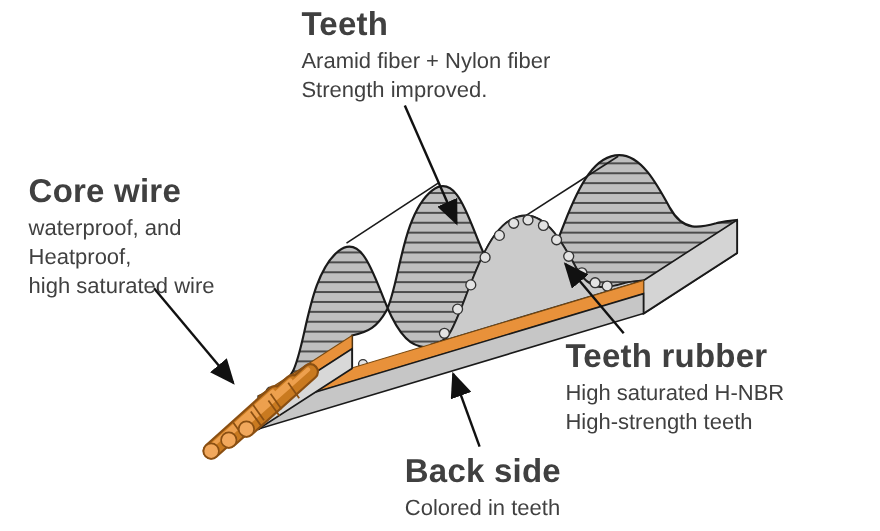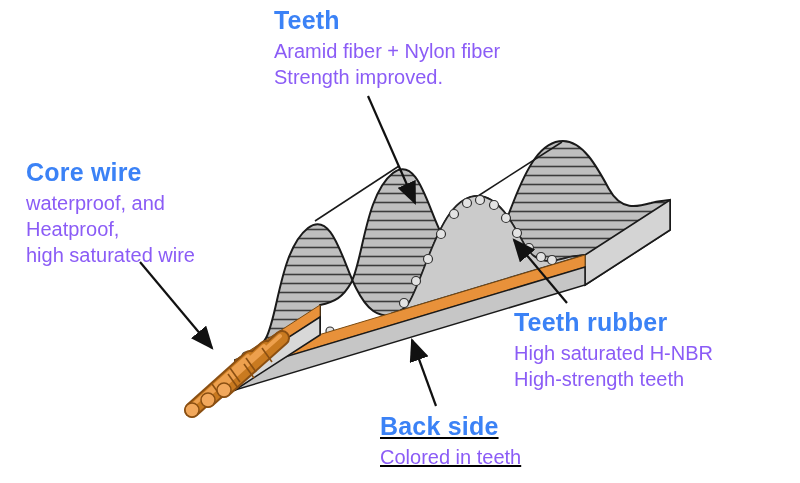--- a/index.html
+++ b/index.html
@@ -2,22 +2,22 @@
 <html><head>
 <meta charset="utf-8">
 <style>
   html,body{margin:0;padding:0;background:#fff;}
   .stage{
     position:relative;width:800px;height:483px;background:#ffffff;
     font-family:"Liberation Sans",sans-serif;overflow:hidden;
   }
   .stage svg{position:absolute;left:0;top:0;}
   .callout{position:absolute;}
-  .callout .title{font-weight:bold;font-size:25px;color:#3b82f6;margin-bottom:3px;letter-spacing:.2px;}
-  .callout .line{font-size:20px;color:#8b5cf6;line-height:26px;}
+  .callout .title{font-weight:bold;font-size:30px;color:#404040;margin-bottom:3px;letter-spacing:.2px;}
+  .callout .line{font-size:20px;color:#404040;line-height:26px;}
 </style>
 </head>
 <body>
 
 <div class="stage">
 
   <svg width="800" height="483" viewBox="0 0 800 483">
     <defs>
       <pattern id="hatch" width="9" height="9" patternUnits="userSpaceOnUse">
         <rect width="9" height="9" fill="#bfbfbf"></rect>
@@ -152,18 +152,18 @@
     <div class="line">Heatproof,</div>
     <div class="line">high saturated wire</div>
   </div>
 
   <div class="callout" style="left:514px;top:308px;">
     <div class="title">Teeth rubber</div>
     <div class="line">High saturated H-NBR</div>
     <div class="line">High-strength teeth</div>
   </div>
 
-  <div class="callout" style="left:380px;top:412px;text-decoration:underline;">
+  <div class="callout" style="left:368px;top:412px;">
     <div class="title">Back side</div>
     <div class="line">Colored in teeth</div>
   </div>
 
 </div>
 
 </body></html>

